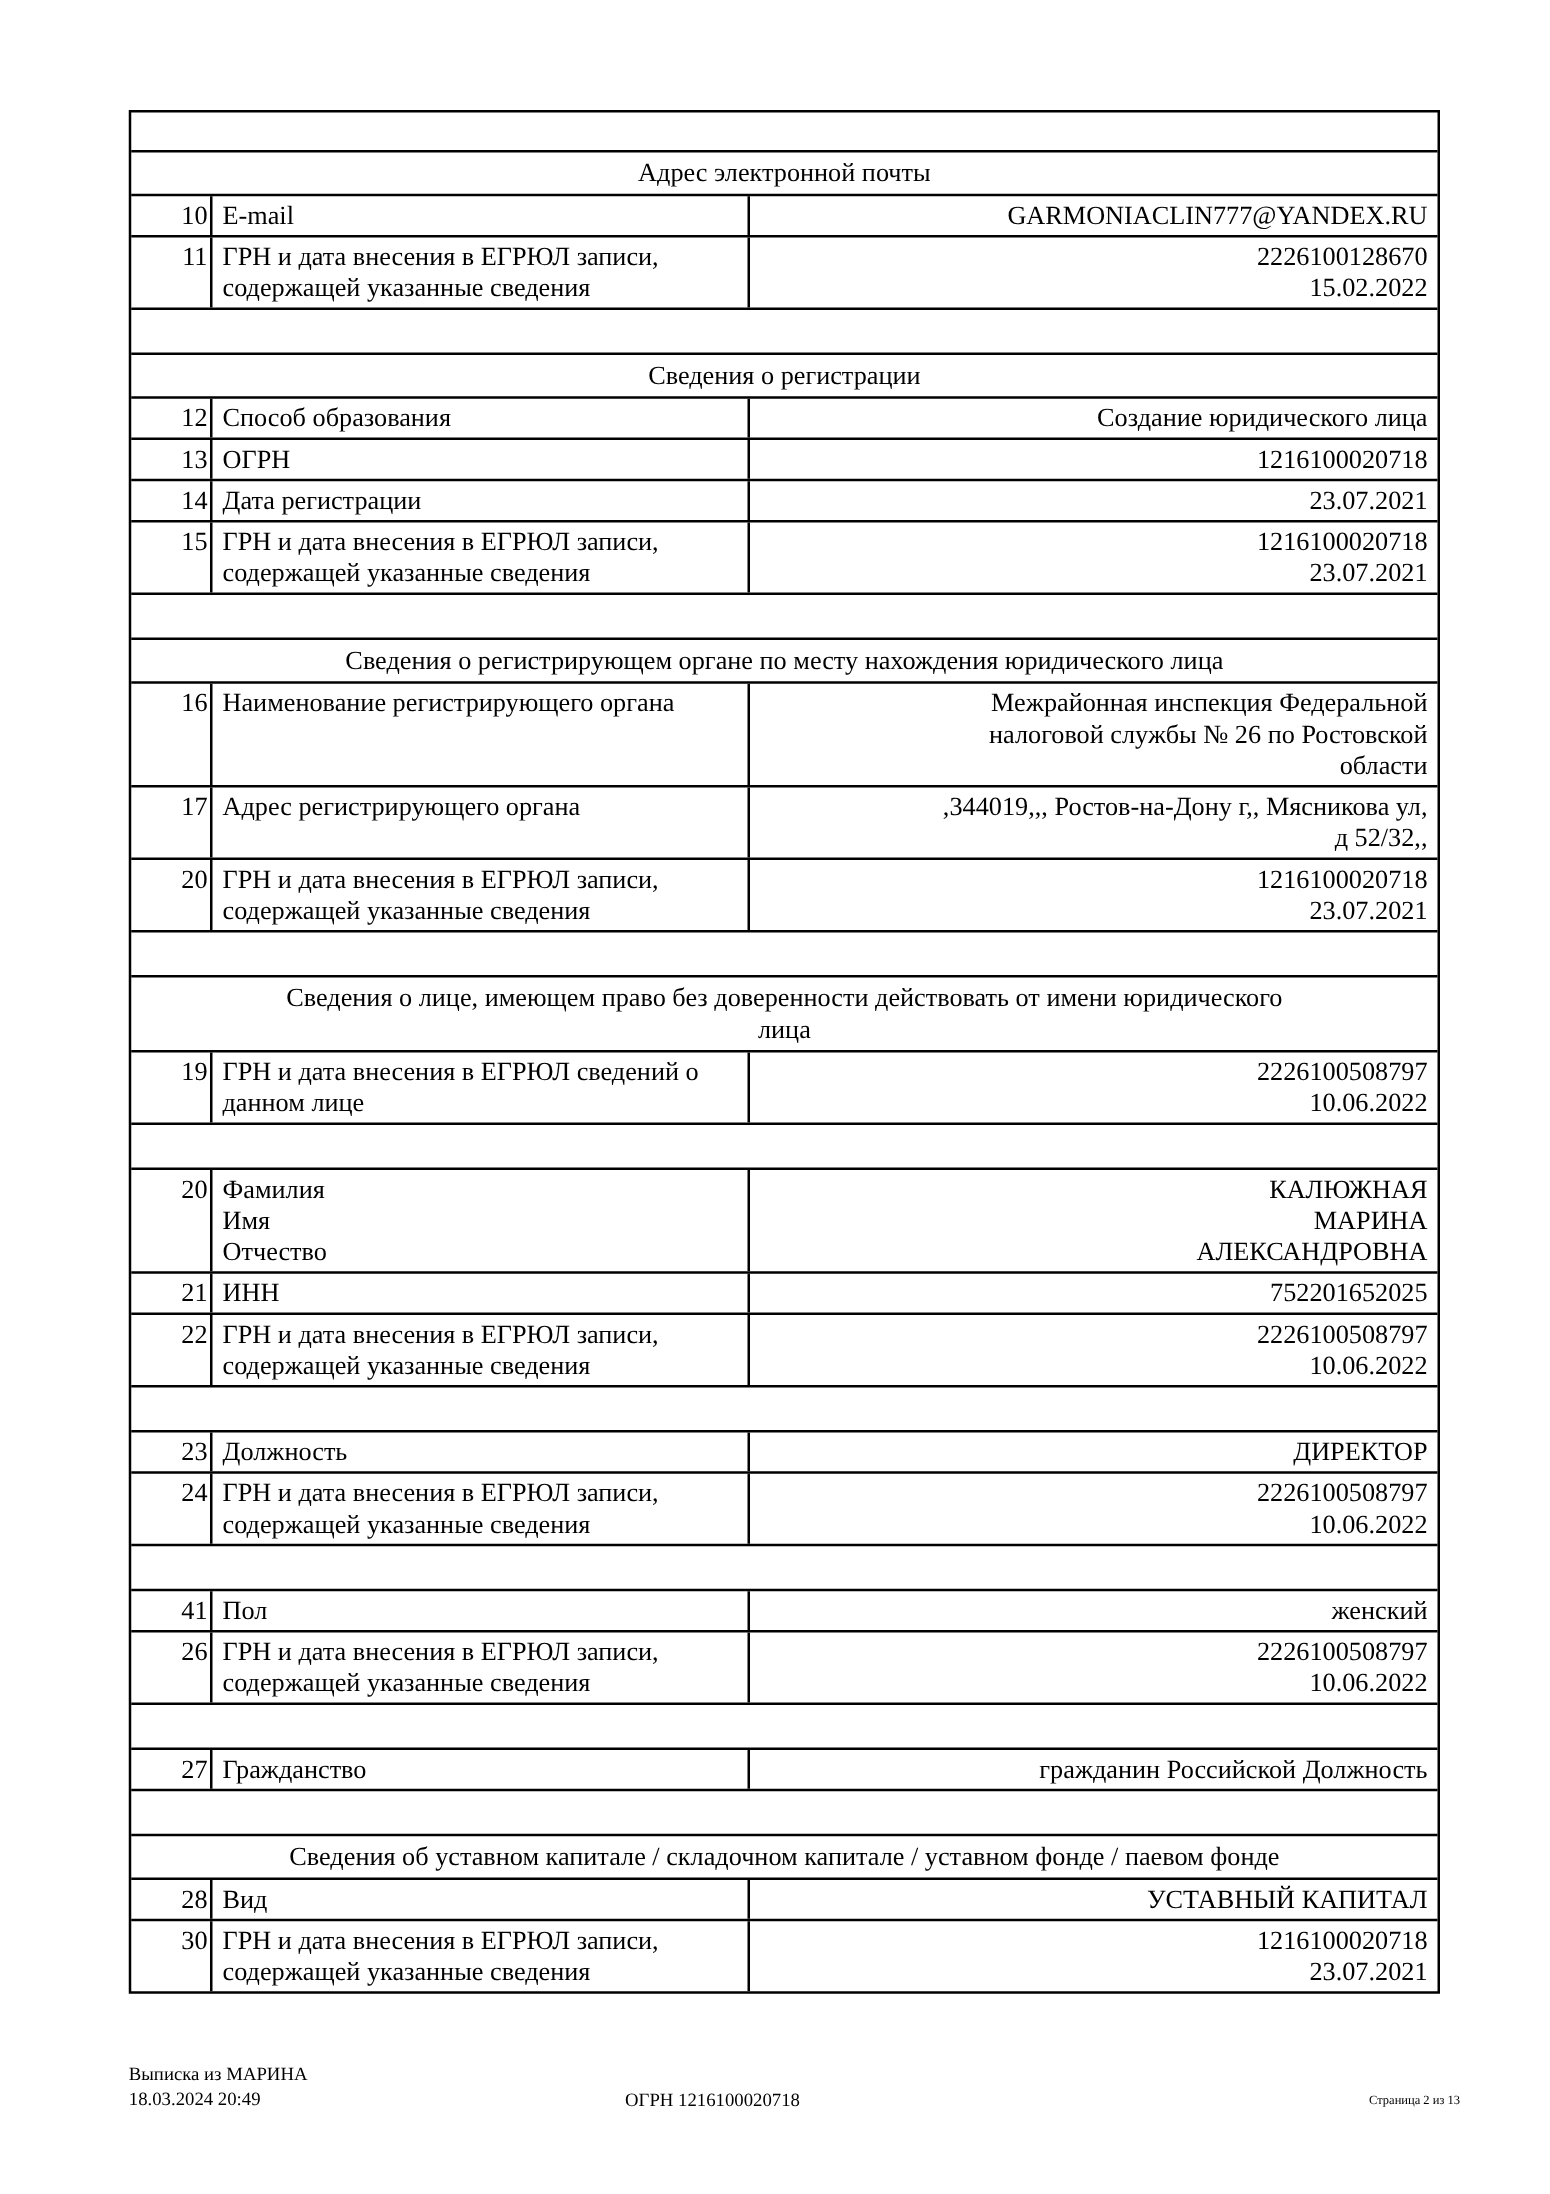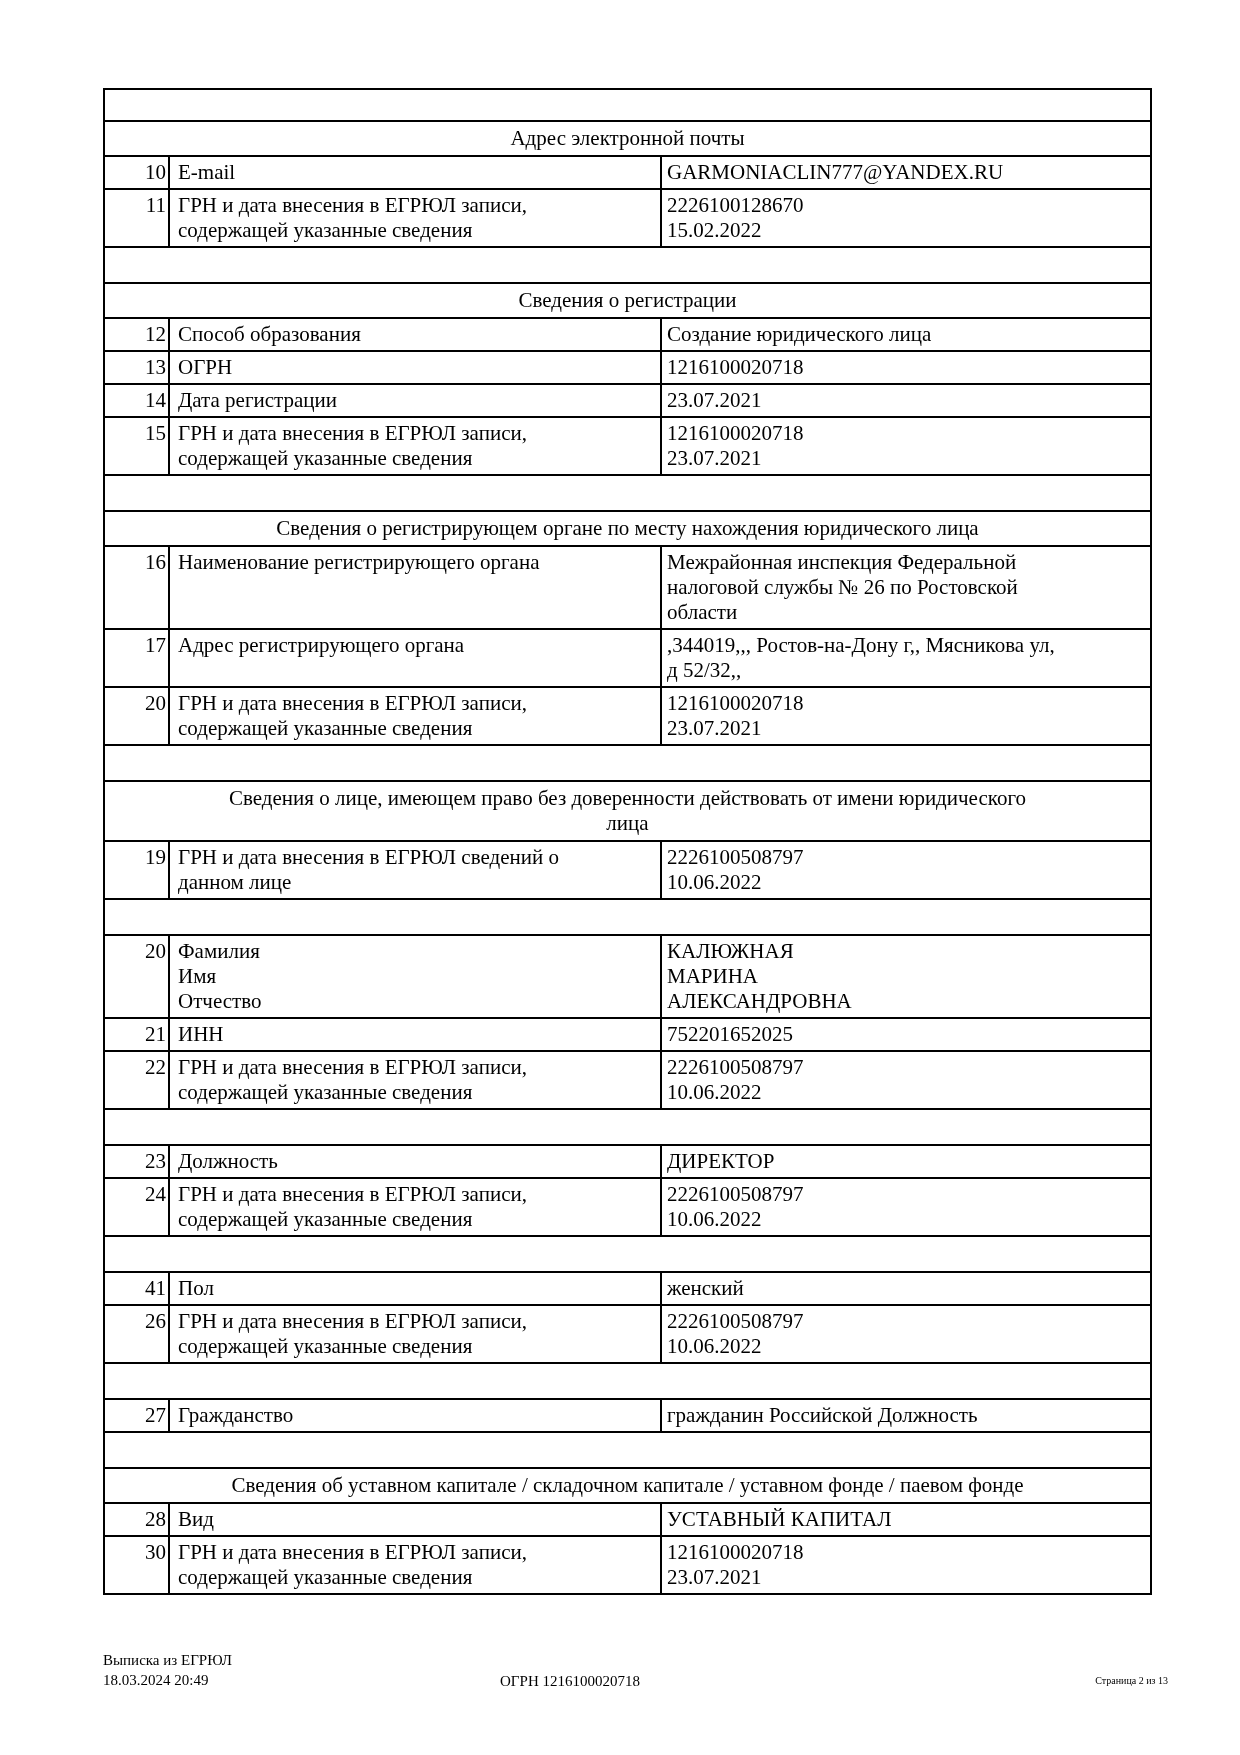--- a/index.html
+++ b/index.html
@@ -57,26 +57,27 @@
   }
   .cell.num {
     flex: none;
     width: 65px;
     text-align: right;
     padding: 3px 2px;
     border-right: 2px solid #000;
   }
   .cell.label {
     flex: none;
-    width: 492px;
+    width: 430px;
     border-right: 2px solid #000;
   }
   .cell.value {
     flex: 1;
     padding-left: 5px;
+    text-align: right;
   }
   .footer-left {
     position: absolute;
     left: 103px;
     top: 1650px;
     font-size: 15px;
     line-height: 20px;
   }
   .footer-ogrn {
     position: absolute;
@@ -234,17 +235,17 @@
     <div class="t-row">
       <div class="cell num">30</div>
       <div class="cell label">ГРН и дата внесения в ЕГРЮЛ записи,
 содержащей указанные сведения</div>
       <div class="cell value">1216100020718
 23.07.2021</div>
     </div>
   </div>
 
 <div class="footer-left">
-  <div>Выписка из ЕГРЮЛ</div>
+  <div>Выписка из МАРИНА</div>
   <div>18.03.2024 20:49</div>
 </div>
 <div class="footer-ogrn">ОГРН 1216100020718</div>
 <div class="footer-page">Страница 2 из 13</div>
 
 </body></html>

